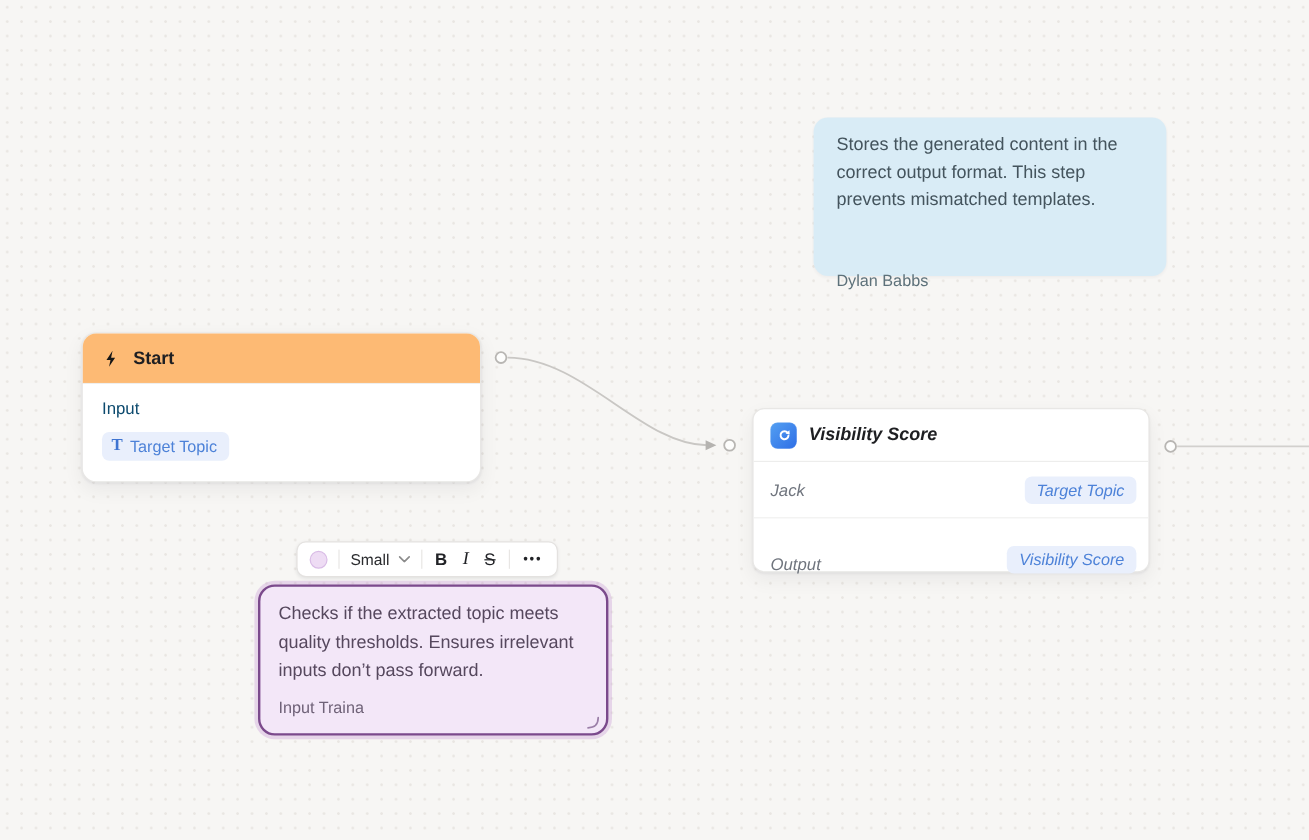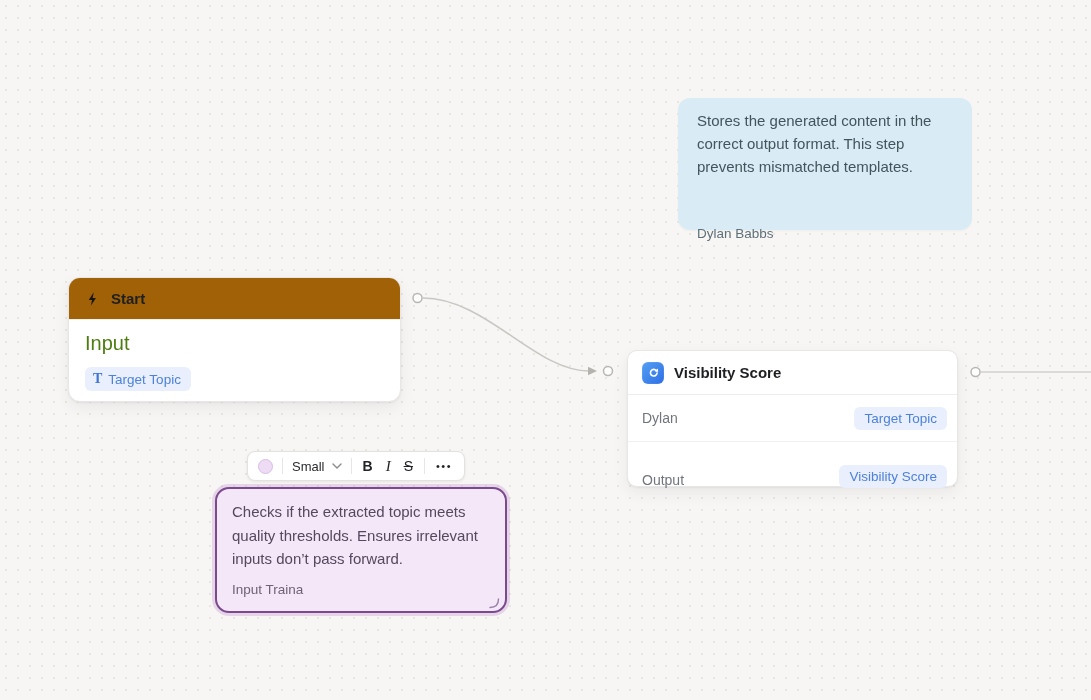--- a/index.html
+++ b/index.html
@@ -43,39 +43,39 @@
     border-radius:12px; box-sizing:border-box;
     box-shadow:0 1px 2px rgba(16,24,40,.05), 0 6px 16px rgba(16,24,40,.06);
   }
   .node-header {
     display:flex; align-items:center; gap:10px;
     font-size:15px; font-weight:700; color:#1e1f22;
   }
 
   .start-node { left:68px; top:277px; width:333px; height:125px; }
   .start-node .node-header {
-    height:41px; padding:0 16px; background:#a16207;
+    height:41px; padding:0 16px; background:#fdba74;
     border-bottom:1px solid #efefee; border-radius:11px 11px 0 0;
   }
   .start-node .node-body { padding:12px 16px; }
-  .section-label { font-size:20px; color:#4d7c0f; }
+  .section-label { font-size:14px; color:#0c4a6e; }
 
   .pill {
     display:inline-flex; align-items:center; gap:6px;
     background:#e9effc; color:#4d82d8; border-radius:6px;
     font-size:13.5px; font-weight:500; padding:4px 10px;
     cursor:default;
   }
   .start-node .pill { margin-top:12px; padding:4px 10px 4px 8px; }
   .pill .t-icon {
     font-family:"Liberation Serif", serif; font-weight:700;
     font-size:14px; color:#3f74d1;
   }
 
-  .visibility-node { left:627px; top:350px; width:331px; height:137px; border-radius:10px; }
+  .visibility-node { left:627px; top:340px; width:331px; height:137px; border-radius:10px;font-style:italic; }
   .visibility-node .node-header { height:43px; padding:0 14px; border-bottom:1px solid #ededec; }
   .app-icon {
     width:22px; height:22px; border-radius:6px; flex:0 0 auto;
     background:linear-gradient(135deg,#54a0f2 0%,#2e6ee6 100%);
     display:flex; align-items:center; justify-content:center;
     box-shadow:inset 0 0 0 .5px rgba(255,255,255,.15);
   }
   .node-row {
     height:46px; display:flex; align-items:center; justify-content:space-between;
     padding:0 10px 0 14px;
@@ -152,21 +152,21 @@
     <div class="node-header">
       <span class="app-icon">
         <svg width="15" height="15" viewBox="0 0 24 24">
           <path d="M16.6 9.1 a5.3 5.3 0 1 0 1.1 3.7" fill="none" stroke="#ffffff" stroke-width="2.6" stroke-linecap="round"></path>
           <polygon points="18.9,5.6 19.4,11.3 13.8,9.9" fill="#ffffff"></polygon>
         </svg>
       </span>
       <span>Visibility Score</span>
     </div>
     <div class="node-row">
-      <span class="row-label">Dylan</span>
+      <span class="row-label">Jack</span>
       <span class="pill">Target Topic</span>
     </div>
     <div class="node-row">
       <span class="row-label">Output</span>
       <span class="pill">Visibility Score</span>
     </div>
   </div>
 
   <div class="toolbar">
     <span class="swatch"></span>

